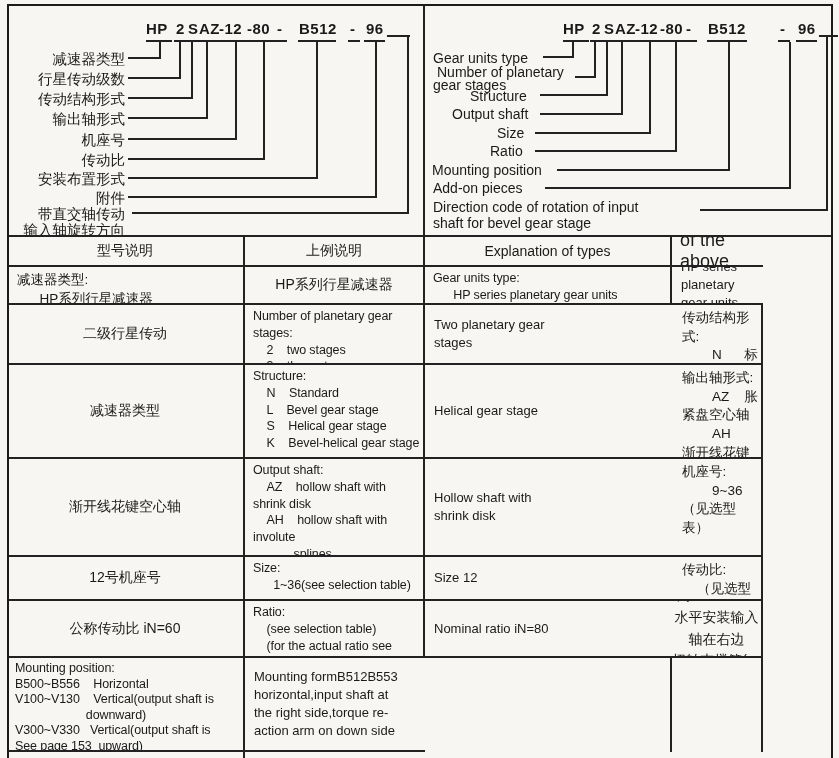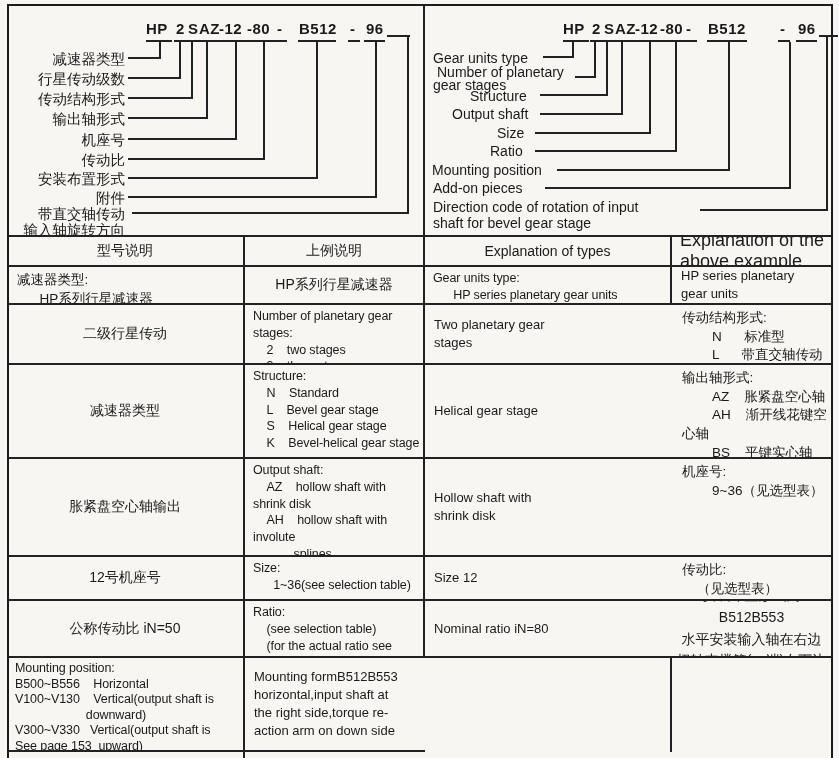--- a/index.html
+++ b/index.html
@@ -4,21 +4,21 @@
 <style>
   html,body{margin:0;padding:0;background:#e8e8e6;}
   .page{position:relative;width:839px;height:758px;background:#f7f6f2;overflow:hidden;
         font-family:"Liberation Sans","DejaVu Sans",sans-serif;color:#1a1a1a;}
   .ln{position:absolute;background:#222;}
   .frame{position:absolute;left:7px;top:4px;width:826px;height:760px;
          border:2.5px solid #1c1c1c;box-sizing:border-box;pointer-events:none;}
   .codeseg{position:absolute;top:20px;font-size:15px;font-weight:700;letter-spacing:.5px;white-space:nowrap;}
   .cnlabel{position:absolute;left:16px;width:109px;text-align:right;font-size:14.5px;white-space:nowrap;}
   .enlabel{position:absolute;font-size:14px;white-space:nowrap;}
-  .tbl{position:absolute;left:7px;top:237px;width:826px;display:grid;
+  .tbl{position:absolute;left:7px;top:237px;width:756px;display:grid;
        grid-template-columns:238px 180px 247px 1fr;
        grid-template-rows:30px 38px 60px 94px 98px 44px 57px 94px 6px;}
   .cell{border-bottom:2px solid #222;overflow:hidden;white-space:pre-wrap;box-sizing:border-box;}
   .cb{border-right:2px solid #222;}
   .nb{border-bottom:none;}
   .hc{display:flex;align-items:center;justify-content:center;font-size:14px;font-weight:400;}
   .hl{justify-content:flex-start;padding-left:8px;font-size:18px;line-height:1.15;}
   .c1{font-size:13.5px;padding:4px 2px 0 10px;line-height:1.38;}
   .c2{display:flex;align-items:center;justify-content:center;text-align:center;font-size:14px;line-height:1.55;}
   .c3{font-size:12.5px;letter-spacing:-.1px;padding:3px 2px 0 8px;line-height:1.34;}
@@ -180,41 +180,41 @@
     L    Bevel gear stage
     S    Helical gear stage
     K    Bevel-helical gear stage</div>
     <div class="cell c4">Helical gear stage</div>
 
     <div class="cell cb c1">输出轴形式:
         AZ    胀紧盘空心轴
         AH    渐开线花键空心轴
         BS    平键实心轴
         BH    渐开线花键实心轴</div>
-    <div class="cell cb c2">胀紧盘空心轴输出</div>
+    <div class="cell cb c2">渐开线花键空心轴</div>
     <div class="cell cb c3">Output shaft:
     AZ    hollow shaft with shrink disk
     AH    hollow shaft with involute
             splines
     BS    solid shaft with parallel key
     BH   solid shaft with involute splines</div>
     <div class="cell c4">Hollow shaft with
 shrink disk</div>
 
     <div class="cell cb c1">机座号:
         9~36（见选型表）</div>
     <div class="cell cb c2">12号机座号</div>
     <div class="cell cb c3">Size:
       1~36(see selection table)</div>
     <div class="cell c4">Size 12</div>
 
     <div class="cell cb c1">传动比:
     （见选型表）
     (实际传动比见103~105页)</div>
-    <div class="cell cb c2">公称传动比 iN=50</div>
+    <div class="cell cb c2">公称传动比 iN=60</div>
     <div class="cell cb c3">Ratio:
     (see selection table)
     (for the actual ratio see pages
      103~105)</div>
     <div class="cell c4">Nominal ratio iN=80</div>
 
     <div class="cell cb c2">安装布置形式为B512B553
 水平安装输入轴在右边
 扭转支撑管(一端)在下边</div>
     <div class="cell cb c3 c3t">Mounting position:

